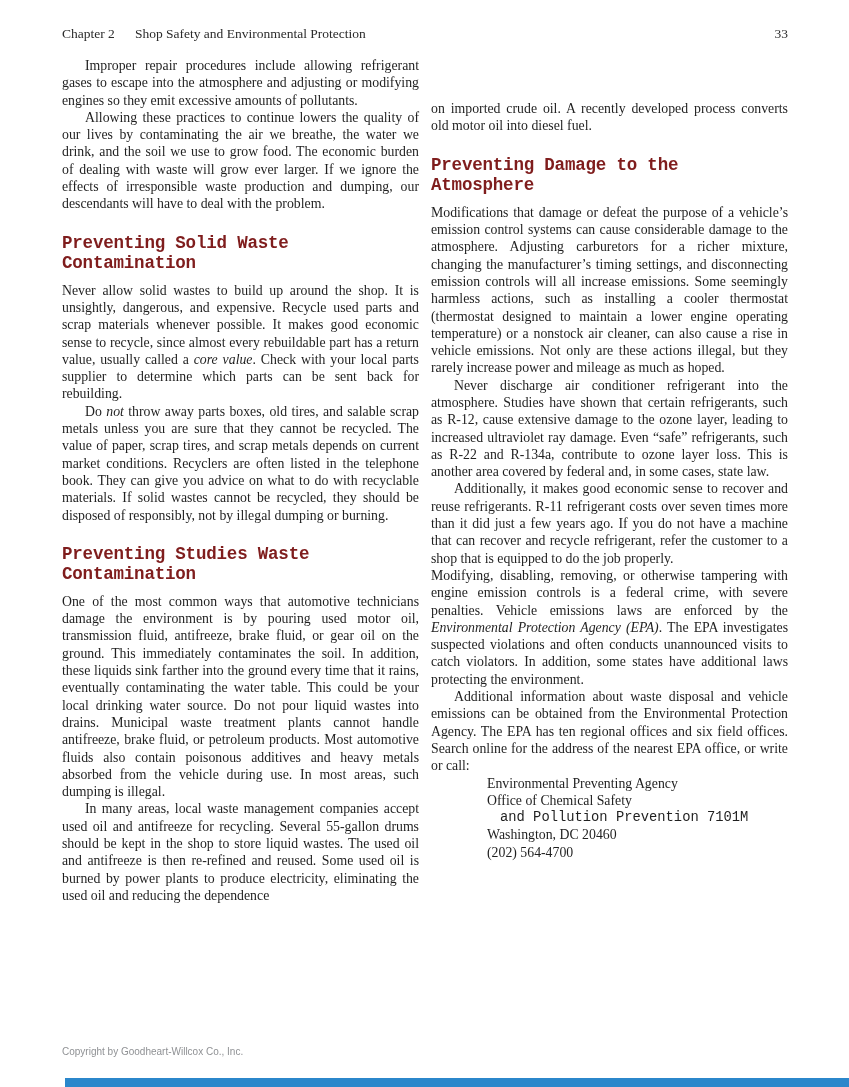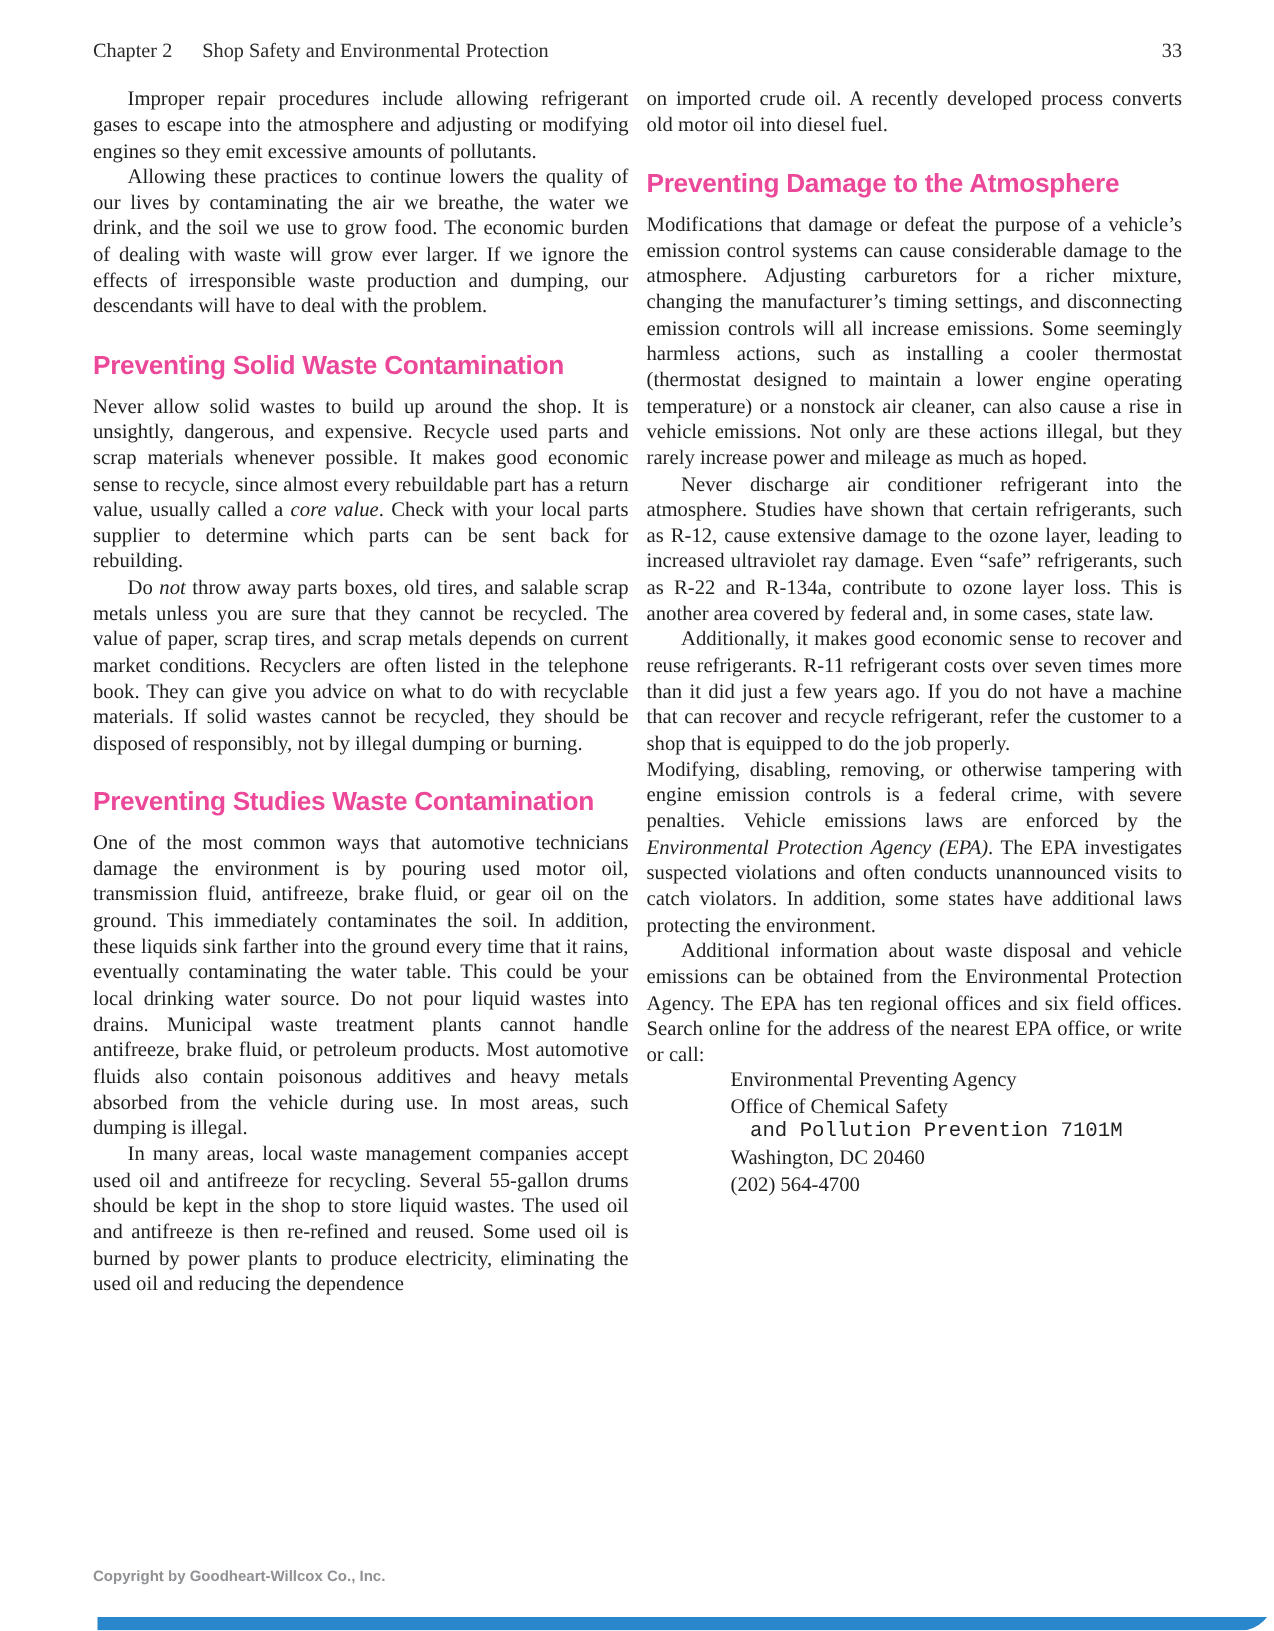--- a/index.html
+++ b/index.html
@@ -4,79 +4,78 @@
 <style>
   html, body { margin: 0; padding: 0; background: #ffffff; }
   .page {
     position: relative;
     width: 849px;
     height: 1087px;
     background: #ffffff;
     font-family: "Liberation Serif", serif;
     color: #232323;
     overflow: hidden;
-    border-radius: 22px;
   }
   .running-head {
     position: absolute;
     top: 26px;
     left: 62px;
     right: 61px;
     display: flex;
     align-items: baseline;
     font-size: 13.5px;
     color: #2b2b2b;
   }
   .chapter-label { margin-right: 20px; }
   .page-number { margin-left: auto; }
   .columns {
     position: absolute;
     top: 57px;
     left: 62px;
     right: 61px;
     display: flex;
     gap: 12px;
+    align-items: center;
   }
   .col {
     flex: 1;
     min-width: 0;
     text-align: justify;
     font-size: 13.8px;
     line-height: 17.3px;
     color: #1f1f1f;
   }
   .para { margin: 0; }
   .para.indent { text-indent: 23px; }
   .section-heading {
-    font-family: Liberation Sans, sans-serif;
+    font-family: Liberation Mono, monospace;
     font-weight: 700;
     font-size: 17.5px;
     line-height: 20px;
     letter-spacing: -0.2px;
-    color: #ec4899;
+    color: #7f1d1d;
     text-align: left;
     margin: 20px 0 9px 0;
   }
   .col .section-heading:first-child { margin-top: 0; }
   .bi { font-weight: 400; font-style: italic; }
   .it { font-style: italic; }
   .address-block {
     text-align: left;
     padding-left: 56px;
   }
   .address-line { margin: 0; }
   .address-line.extra-indent { padding-left: 13px; font-family: Liberation Mono, monospace; }
   .copyright {
     position: absolute;
     left: 62px;
     top: 1046px;
     font-family: "Liberation Sans", sans-serif;
     font-size: 10px;
     color: #8f9194;
-    font-weight: bold;
   }
   .footer-bar {
     position: absolute;
     left: 65px;
     right: 0;
     bottom: 0;
     height: 9px;
     background: #2b87cb;
   }
 </style>

